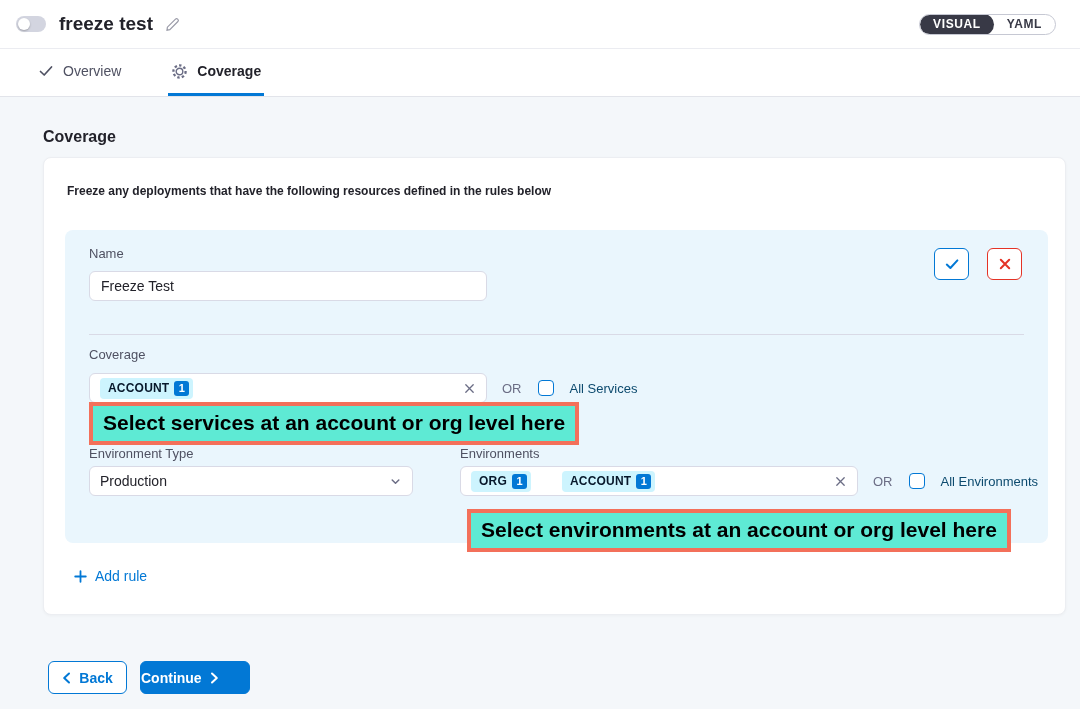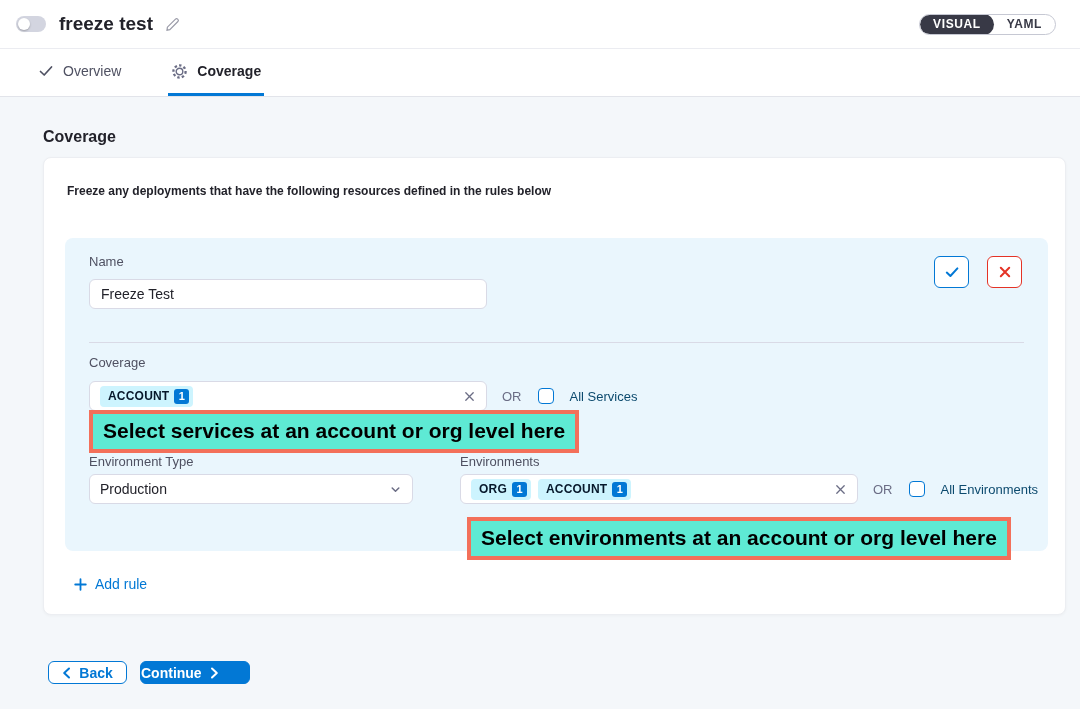--- a/index.html
+++ b/index.html
@@ -30,54 +30,54 @@
   .tab.active { border-bottom-color:#0278d5; color:#22222a; font-weight:bold; }
   
   .main { position:absolute; top:97px; left:0; right:0; bottom:0; padding:31px 0 0 43px; }
   .page-heading { font-size:16px; font-weight:bold; margin:0; color:#22222a; }
   .card {
     margin-top:11px; width:1023px; height:458px; background:#fff;
     border:1px solid #eceef2; border-radius:8px; box-shadow:0 1px 3px rgba(40,41,61,.04);
     padding:26px 17px 0 21px; position:relative;
   }
   .card-desc { font-size:12px; font-weight:bold; color:#22222a; margin:0 0 0 2px; }
-  .panel { margin-top:40px; height:313px; background:#eaf6fd; border-radius:8px; position:relative; }
+  .panel { margin-top:32px; height:313px; background:#eaf6fd; border-radius:8px; position:relative; }
   .flabel { position:absolute; font-size:13px; color:#4f5162; }
   .inputbox {
     height:30px; background:#fff; border:1px solid #d9dae6; border-radius:6px;
     display:flex; align-items:center; padding:0 10px; font-size:14px; color:#22222a;
   }
   input.textinput {
     position:absolute; left:24px; top:41px; width:398px; height:30px; background:#fff;
     border:1px solid #d9dae6; border-radius:6px; padding:0 11px; font-size:14px; color:#22222a;
     font-family:"Liberation Sans", sans-serif; outline:none;
   }
   .confirm-btns { position:absolute; top:18px; right:26px; display:flex; gap:18px; }
   .icon-btn { width:35px; height:32px; background:#fff; border-radius:6px; display:flex; align-items:center; justify-content:center; cursor:pointer; }
   .icon-btn.ok { border:1px solid #0278d5; }
   .icon-btn.cancel { border:1px solid #e43326; }
   .divider { position:absolute; left:24px; right:24px; top:104px; height:1px; background:#d9dae6; }
-  .selectbox { position:absolute; width:398px; }
+  .selectbox { position:absolute; width:398px;gap:24px; }
   .tag { display:inline-flex; align-items:center; gap:5px; background:#cdf4fe; border-radius:4px; padding:3px 4px 3px 8px; margin-right:7px; }
   .tag .tag-text { font-size:12px; font-weight:bold; color:#07182b; letter-spacing:.2px; }
   .tag .tag-count { min-width:15px; height:15px; background:#0278d5; color:#fff; border-radius:3px; font-size:11px; font-weight:bold; display:flex; align-items:center; justify-content:center; padding:0 2px; }
   .clear-x { margin-left:auto; display:flex; align-items:center; cursor:pointer; }
   .or-group { position:absolute; display:flex; align-items:center; }
   .or-label { font-size:13px; color:#6b6d85; }
   input.cbx { appearance:none; -webkit-appearance:none; width:16px; height:16px; border:1.6px solid #0278d5; border-radius:4px; background:#fff; margin:0; cursor:pointer; }
   .cbx-label { font-size:13px; color:#0c4a6e; }
   .annotation {
     position:absolute; background:#5eead4; border:4px solid #f3705a;
     font-size:21px; font-weight:bold; color:#000; white-space:nowrap;
     padding:4px 10px 6px 10px; line-height:1.2; z-index:5;
   }
   .dd-chevron { margin-left:auto; display:flex; align-items:center; }
   .add-rule { display:inline-flex; align-items:center; gap:8px; margin-top:25px; margin-left:9px; color:#0278d5; font-size:14px; cursor:pointer; }
   .footer { display:flex; gap:13px; margin-top:46px; margin-left:5px; }
-  .btn { height:23px; border-radius:6px; display:flex; align-items:center; gap:8px; font-size:14px; font-weight:bold; cursor:pointer; }
+  .btn { height:33px; border-radius:6px; display:flex; align-items:center; gap:8px; font-size:14px; font-weight:bold; cursor:pointer; }
   .btn.back { width:79px; justify-content:center; background:#fff; border:1px solid #0278d5; color:#0278d5; }
   .btn.continue { width:110px; justify-content:flex-start; background:#0278d5; border:1px solid #0278d5; color:#fff; }
 </style>
 </head>
 <body>
 
 <div class="screen">
 
   <div class="header">
     <div class="toggle">

